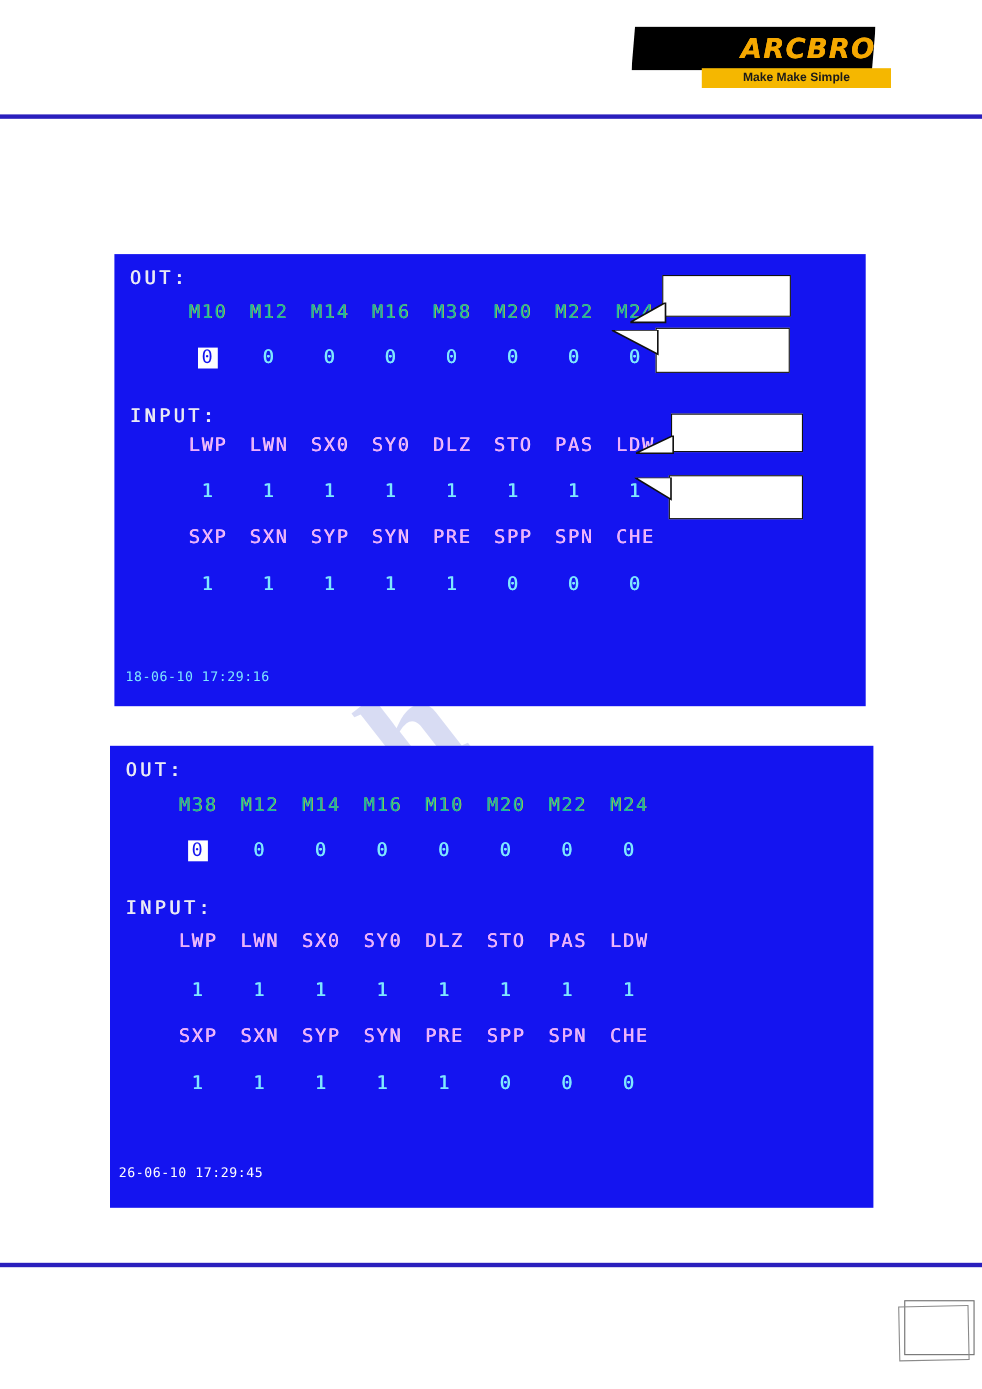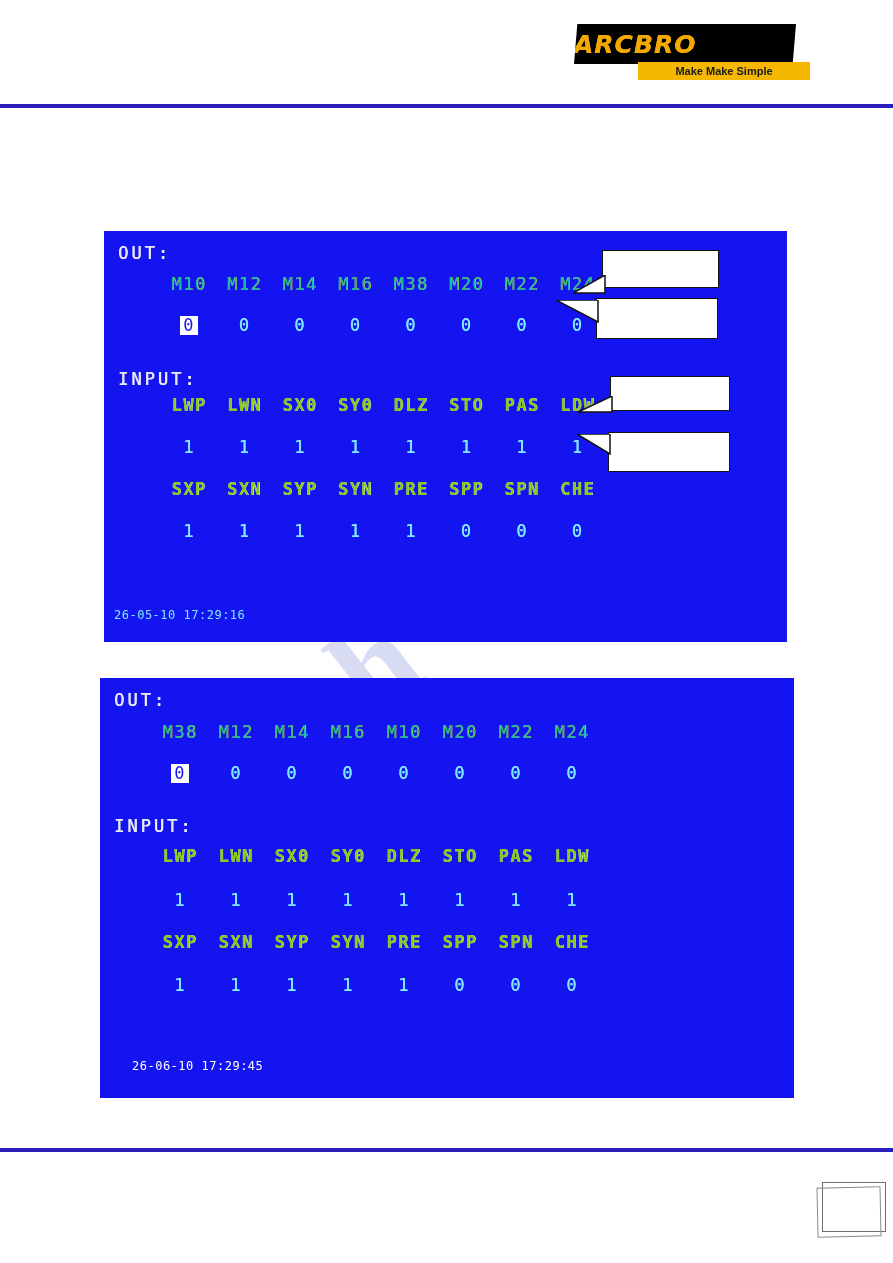--- a/index.html
+++ b/index.html
@@ -51,21 +51,21 @@
   .logo-black {
     position: absolute;
     left: 2px;
     top: 0px;
     width: 222px;
     height: 40px;
     background: #000000;
     clip-path: polygon(1.5% 0%, 100% 0%, 98.5% 100%, 0% 100%);
     display: flex;
     align-items: center;
-    justify-content: flex-start;
+    justify-content: flex-end;
   }
   .logo-text {
     font-family: "DejaVu Sans", sans-serif;
     font-weight: bold;
     font-style: italic;
     font-size: 25px;
     letter-spacing: 1px;
     color: #f5a800;
     -webkit-text-stroke: 0px;
     text-shadow: 0 0 0 #f5a800;
@@ -163,21 +163,21 @@
   .row {
     position: absolute;
     display: flex;
   }
   .cell {
     text-align: center;
     font-size: 17px;
     letter-spacing: 1.5px;
   }
   .lbl-yellow { color: #14b8a6; text-shadow: 0.4px 0 0 #ffe000; }
-  .lbl-white  { color: #84cc16; text-shadow: 0.4px 0 0 #f0f0f8; font-weight: bold; }
+  .lbl-white  { color: #f0abfc; text-shadow: 0.4px 0 0 #f0f0f8; }
   .val-cyan   { color: #7fe7ff; text-shadow: 0.4px 0 0 #7fe7ff; }
 
   .val-sel {
     background: #ffffff;
     color: #1414f0;
     text-shadow: none;
   }
   .val-box {
     display: inline-block;
     padding: 1px 3px;
@@ -286,21 +286,21 @@
       <div class="row" style="left: 62px; top: 290px;">
         <div class="cell val-cyan" style="width: 46px; margin-right: 9.5px; color: rgb(127, 231, 255);">1</div>
         <div class="cell val-cyan" style="width: 46px; margin-right: 9.5px; color: rgb(127, 231, 255);">1</div>
         <div class="cell val-cyan" style="width: 46px; margin-right: 9.5px; color: rgb(127, 231, 255);">1</div>
         <div class="cell val-cyan" style="width: 46px; margin-right: 9.5px; color: rgb(127, 231, 255);">1</div>
         <div class="cell val-cyan" style="width: 46px; margin-right: 9.5px; color: rgb(127, 231, 255);">1</div>
         <div class="cell val-cyan" style="width: 46px; margin-right: 9.5px; color: rgb(127, 231, 255);">0</div>
         <div class="cell val-cyan" style="width: 46px; margin-right: 9.5px; color: rgb(127, 231, 255);">0</div>
         <div class="cell val-cyan" style="width: 46px; margin-right: 9.5px; color: rgb(127, 231, 255);">0</div>
       </div>
-      <div class="timestamp" style="left: 10px; top: 377px; color: rgb(127, 231, 255);">26-05-10 17:29:16</div>
+      <div class="timestamp" style="left: 10px; top: 377px; color: rgb(127, 231, 255);">18-06-10 17:29:16</div>
     </div>
     <div class="screen" id="screen-2">
       <div class="sec-label" style="left: 14px; top: 12px;">OUT:</div>
       <div class="sec-label" style="left: 14px; top: 138px;">INPUT:</div>
       <div class="row" style="left: 56px; top: 44px;">
         <div class="cell lbl-yellow" style="width: 48px; margin-right: 8px;">M38</div>
         <div class="cell lbl-yellow" style="width: 48px; margin-right: 8px;">M12</div>
         <div class="cell lbl-yellow" style="width: 48px; margin-right: 8px;">M14</div>
         <div class="cell lbl-yellow" style="width: 48px; margin-right: 8px;">M16</div>
         <div class="cell lbl-yellow" style="width: 48px; margin-right: 8px;">M10</div>
@@ -351,21 +351,21 @@
       <div class="row" style="left: 56px; top: 297px;">
         <div class="cell val-cyan" style="width: 48px; margin-right: 8px; color: rgb(127, 231, 255);">1</div>
         <div class="cell val-cyan" style="width: 48px; margin-right: 8px; color: rgb(127, 231, 255);">1</div>
         <div class="cell val-cyan" style="width: 48px; margin-right: 8px; color: rgb(127, 231, 255);">1</div>
         <div class="cell val-cyan" style="width: 48px; margin-right: 8px; color: rgb(127, 231, 255);">1</div>
         <div class="cell val-cyan" style="width: 48px; margin-right: 8px; color: rgb(127, 231, 255);">1</div>
         <div class="cell val-cyan" style="width: 48px; margin-right: 8px; color: rgb(127, 231, 255);">0</div>
         <div class="cell val-cyan" style="width: 48px; margin-right: 8px; color: rgb(127, 231, 255);">0</div>
         <div class="cell val-cyan" style="width: 48px; margin-right: 8px; color: rgb(127, 231, 255);">0</div>
       </div>
-      <div class="timestamp" style="left: 8px; top: 381px; color: rgb(255, 255, 255); margin-left: 24px;">26-06-10 17:29:45</div>
+      <div class="timestamp" style="left: 8px; top: 381px; color: rgb(255, 255, 255);">26-06-10 17:29:45</div>
     </div>
   </div>
 
 <div id="callouts-host">
     <div class="callout" style="left: 602px; top: 250px; width: 117px; height: 38px;"><span></span></div>
     <div class="callout-tail" style="left: 573px; top: 275px;">
       <svg width="34" height="20">
         <polygon points="0,18 32,0 32,18" fill="#ffffff" stroke="#111111" stroke-width="1.5"></polygon>
       </svg>
     </div>

